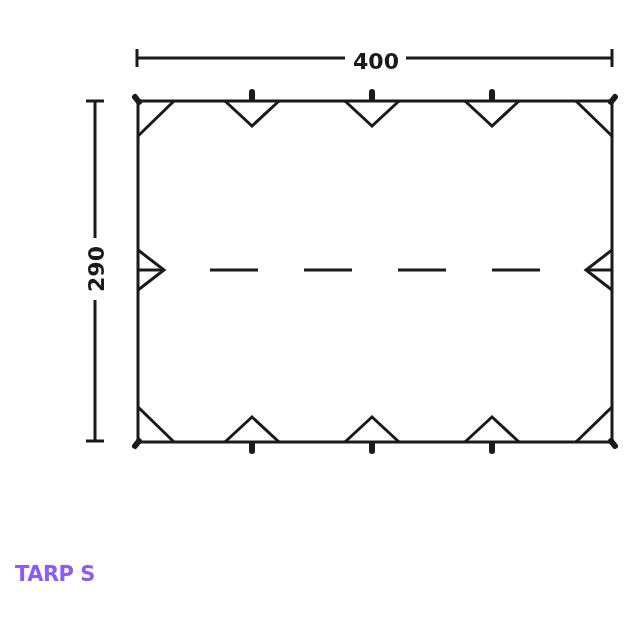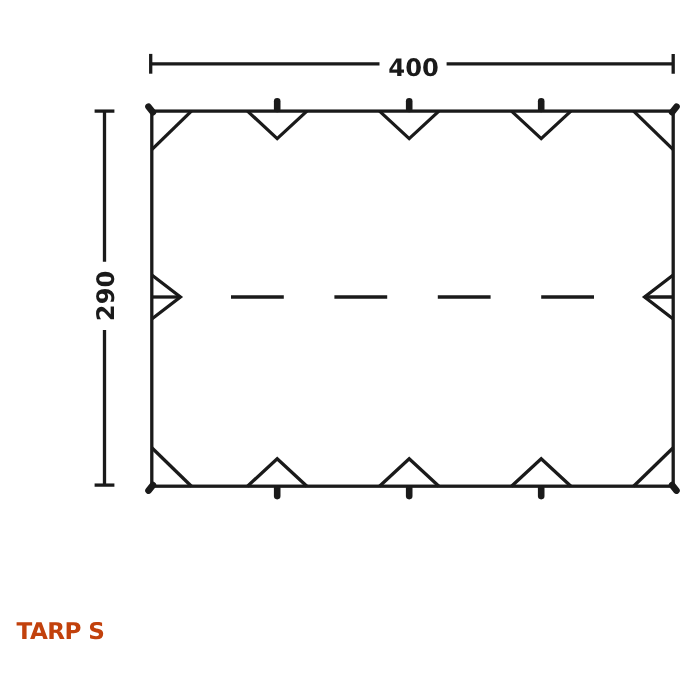--- a/index.html
+++ b/index.html
@@ -1,19 +1,19 @@
 <!DOCTYPE html>
 <html><head>
 <meta charset="utf-8">
 <style>
   html,body{margin:0;padding:0;background:#fff;}
   body{width:634px;height:634px;position:relative;overflow:hidden;}
   svg{position:absolute;left:0;top:0;}
   .lbl{font-family:"DejaVu Sans",sans-serif;font-weight:bold;fill:#1a1a1a;}
-  .title{position:absolute;left:15px;top:562px;font-family:"DejaVu Sans",sans-serif;font-weight:bold;font-size:21px;color:#c2410c;letter-spacing:-0.5px;text-align:center;}
+  .title{position:absolute;left:15px;top:562px;font-family:"DejaVu Sans",sans-serif;font-weight:bold;font-size:21px;color:#8b5cf6;letter-spacing:-0.5px;text-align:center;}
 </style>
 </head>
 <body>
 
 <svg width="634" height="634" viewBox="0 0 634 634">
   <g stroke="#1a1a1a" stroke-width="3" fill="none" stroke-linecap="butt">
 
     <g>
       <line x1="137" y1="58" x2="345" y2="58"></line>
       <line x1="406" y1="58" x2="612" y2="58"></line>

